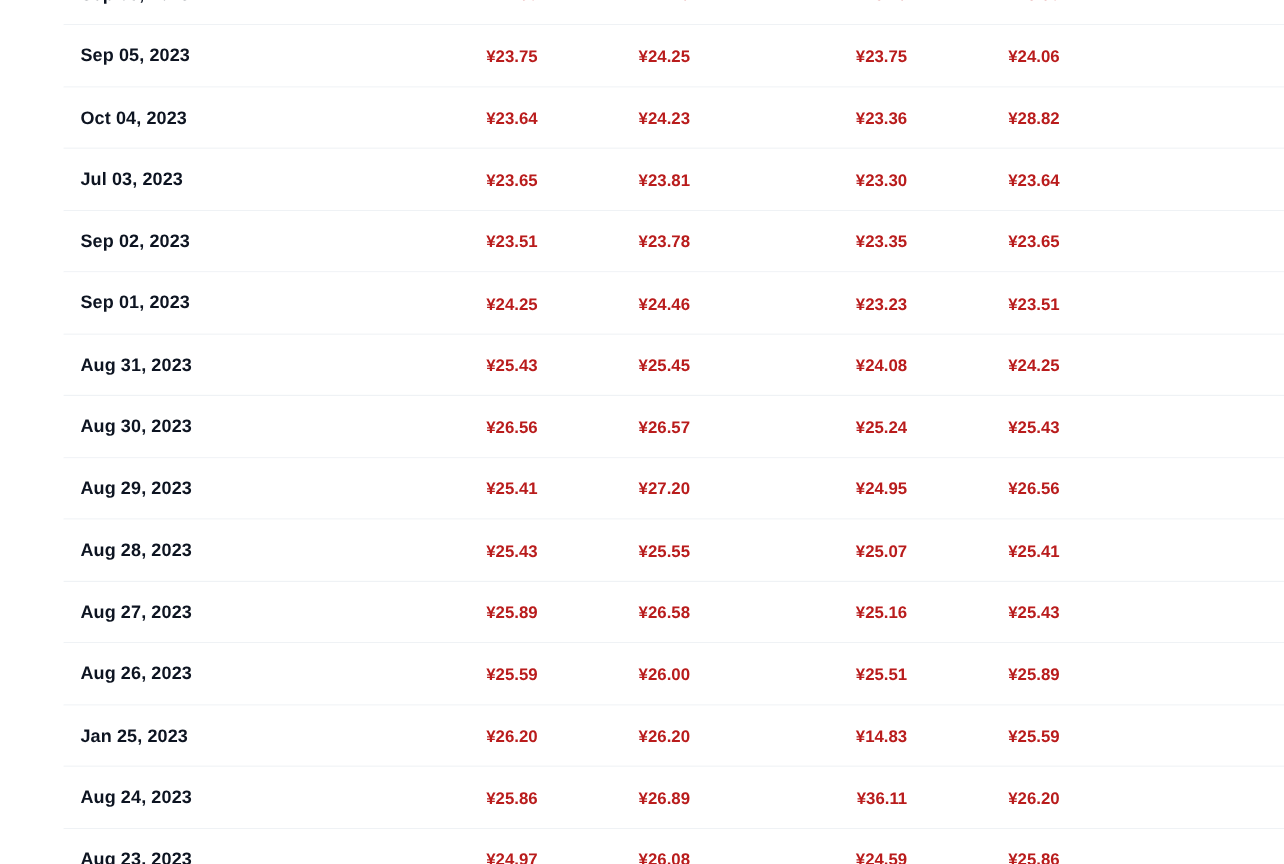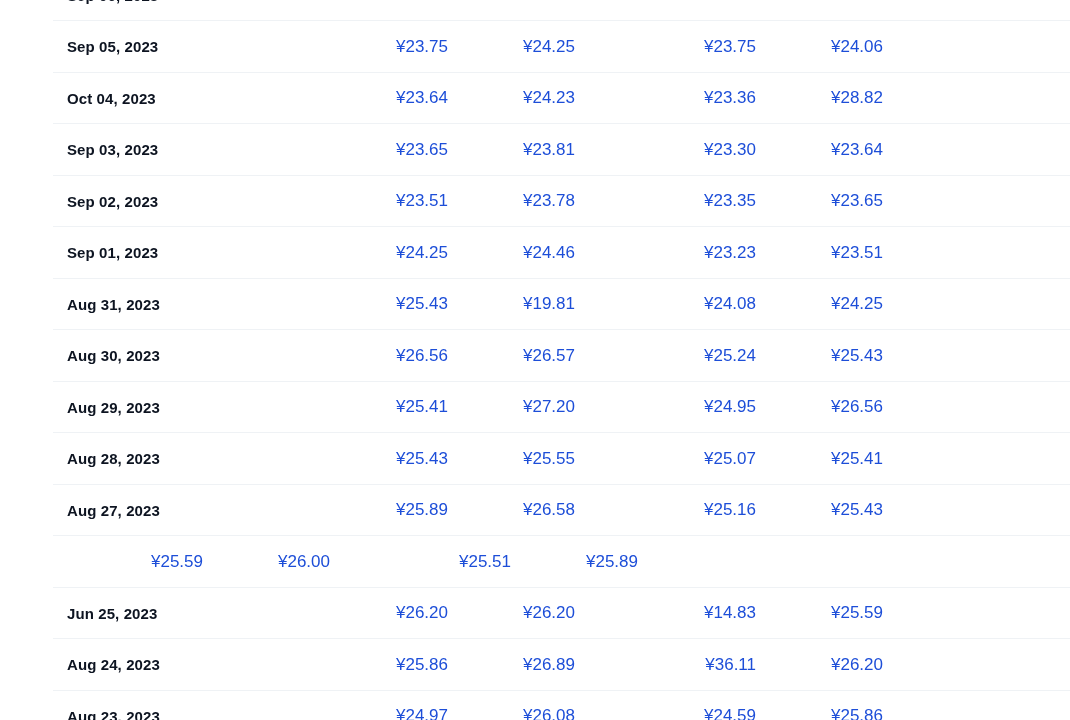--- a/index.html
+++ b/index.html
@@ -33,23 +33,23 @@
   .cell-date {
     width: 245px;
     padding-left: 14px;
     font-size: 15px;
     font-weight: 700;
     color: #0d1421;
     letter-spacing: 0.1px;
     white-space: nowrap;
   }
   .cell-price {
-    font-size: 17px;
-    font-weight: 400;
-    color: #1d4ed8;
+    font-size: 14px;
+    font-weight: 700;
+    color: #b91c1c;
     text-align: right;
     white-space: nowrap;
   }
   .cell-price.c1 { width: 150px; }  
   .cell-price.c2 { width: 127px; }  
   .cell-price.c3 { width: 181px; }  
   .cell-price.c4 { width: 127px; }  
 </style>
 </head>
 <body>
@@ -74,21 +74,21 @@
 
   <div class="row">
     <div class="cell-date">Oct 04, 2023</div>
     <div class="cell-price c1">¥23.64</div>
     <div class="cell-price c2">¥24.23</div>
     <div class="cell-price c3">¥23.36</div>
     <div class="cell-price c4">¥28.82</div>
   </div>
 
   <div class="row">
-    <div class="cell-date">Sep 03, 2023</div>
+    <div class="cell-date">Jul 03, 2023</div>
     <div class="cell-price c1">¥23.65</div>
     <div class="cell-price c2">¥23.81</div>
     <div class="cell-price c3">¥23.30</div>
     <div class="cell-price c4">¥23.64</div>
   </div>
 
   <div class="row">
     <div class="cell-date">Sep 02, 2023</div>
     <div class="cell-price c1">¥23.51</div>
     <div class="cell-price c2">¥23.78</div>
@@ -100,21 +100,21 @@
     <div class="cell-date">Sep 01, 2023</div>
     <div class="cell-price c1">¥24.25</div>
     <div class="cell-price c2">¥24.46</div>
     <div class="cell-price c3">¥23.23</div>
     <div class="cell-price c4">¥23.51</div>
   </div>
 
   <div class="row">
     <div class="cell-date">Aug 31, 2023</div>
     <div class="cell-price c1">¥25.43</div>
-    <div class="cell-price c2">¥19.81</div>
+    <div class="cell-price c2">¥25.45</div>
     <div class="cell-price c3">¥24.08</div>
     <div class="cell-price c4">¥24.25</div>
   </div>
 
   <div class="row">
     <div class="cell-date">Aug 30, 2023</div>
     <div class="cell-price c1">¥26.56</div>
     <div class="cell-price c2">¥26.57</div>
     <div class="cell-price c3">¥25.24</div>
     <div class="cell-price c4">¥25.43</div>
@@ -138,28 +138,29 @@
 
   <div class="row">
     <div class="cell-date">Aug 27, 2023</div>
     <div class="cell-price c1">¥25.89</div>
     <div class="cell-price c2">¥26.58</div>
     <div class="cell-price c3">¥25.16</div>
     <div class="cell-price c4">¥25.43</div>
   </div>
 
   <div class="row">
+    <div class="cell-date">Aug 26, 2023</div>
     <div class="cell-price c1">¥25.59</div>
     <div class="cell-price c2">¥26.00</div>
     <div class="cell-price c3">¥25.51</div>
     <div class="cell-price c4">¥25.89</div>
   </div>
 
   <div class="row">
-    <div class="cell-date">Jun 25, 2023</div>
+    <div class="cell-date">Jan 25, 2023</div>
     <div class="cell-price c1">¥26.20</div>
     <div class="cell-price c2">¥26.20</div>
     <div class="cell-price c3">¥14.83</div>
     <div class="cell-price c4">¥25.59</div>
   </div>
 
   <div class="row">
     <div class="cell-date">Aug 24, 2023</div>
     <div class="cell-price c1">¥25.86</div>
     <div class="cell-price c2">¥26.89</div>

